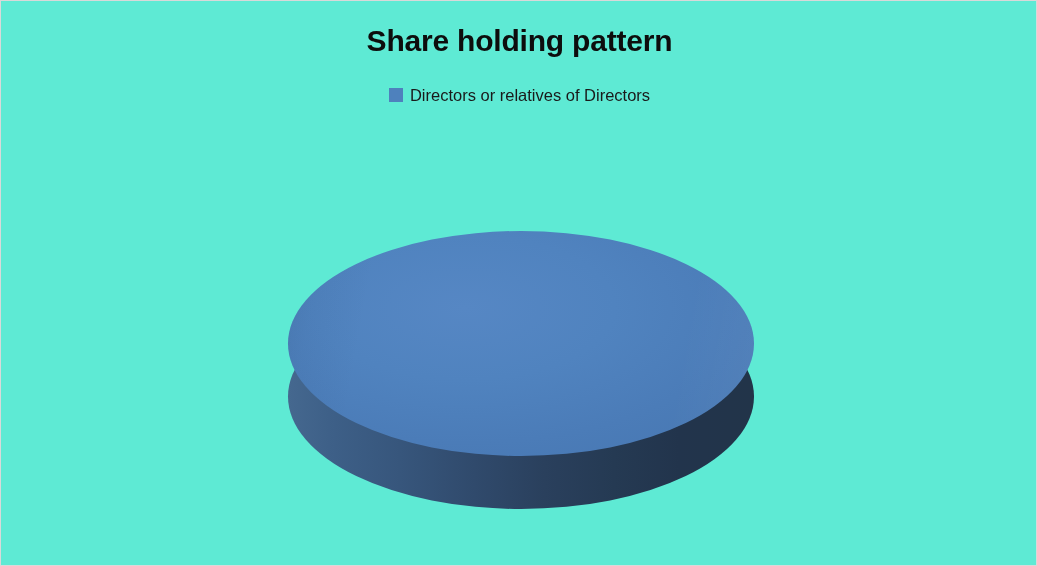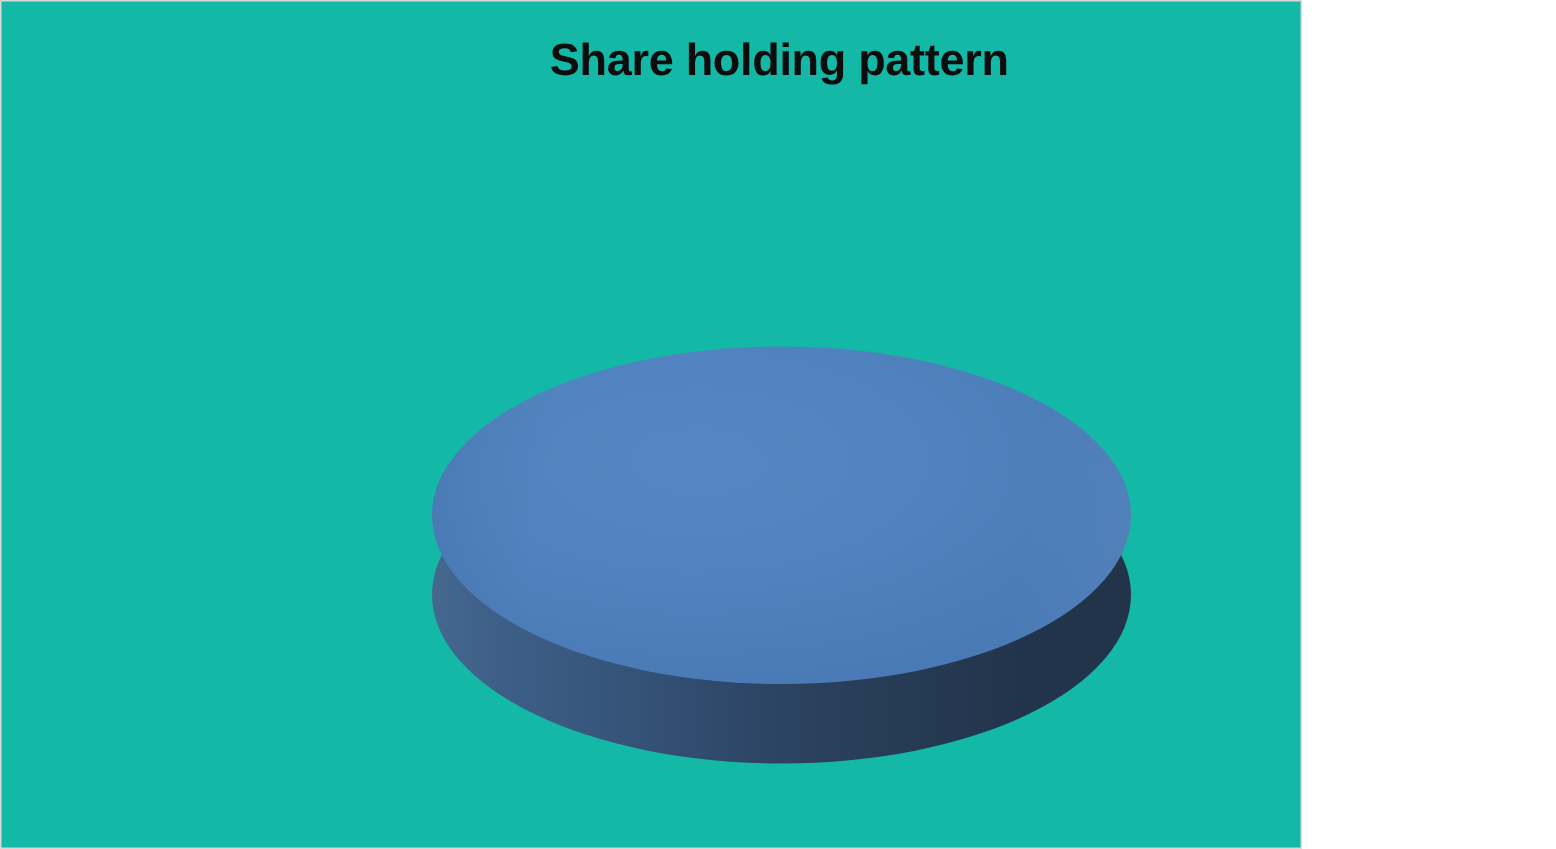--- a/index.html
+++ b/index.html
@@ -10,23 +10,23 @@
     background: #ffffff;
   }
 
   body {
     font-family: "Liberation Sans", sans-serif;
     overflow: hidden;
   }
 
   #chart-frame {
     position: relative;
-    width: 868px;
+    width: 1037px;
     height: 566px;
-    background: #14b8a6;
+    background: #5eead4;
     border: 1px solid #d9d9d9;
     overflow: hidden;
     text-decoration: underline;
   }
 
   
   #chart-title {
     position: absolute;
     left: 0;
     top: 20px;
@@ -145,20 +145,26 @@
     white-space: nowrap;
   }
 </style>
 </head>
 <body>
 
 <div id="chart-frame">
 
   <div id="chart-title">Share holding pattern</div>
 
+  <div id="legend">
+    <div class="legend-entry">
+      <span class="legend-swatch"></span>
+      <span class="legend-label">Directors or relatives of Directors</span>
+    </div>
+  </div>
 
   <div id="pie-wrap">
     <div id="pie-side"></div>
     <div id="pie-top">
       <div id="pie-top-shade"></div>
     </div>
   </div>
 
 
 </div>

